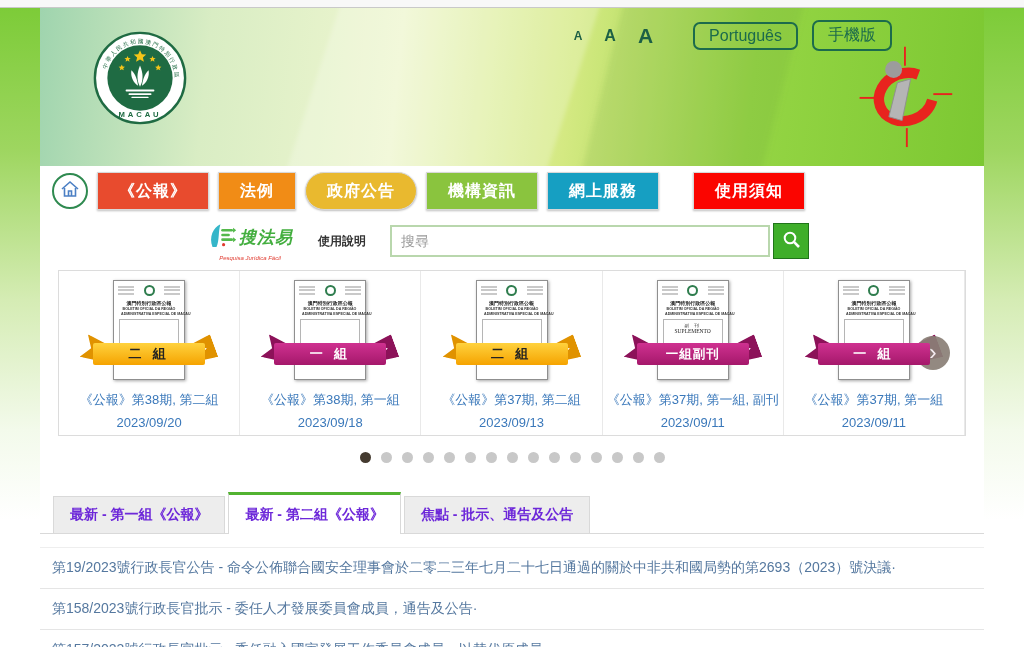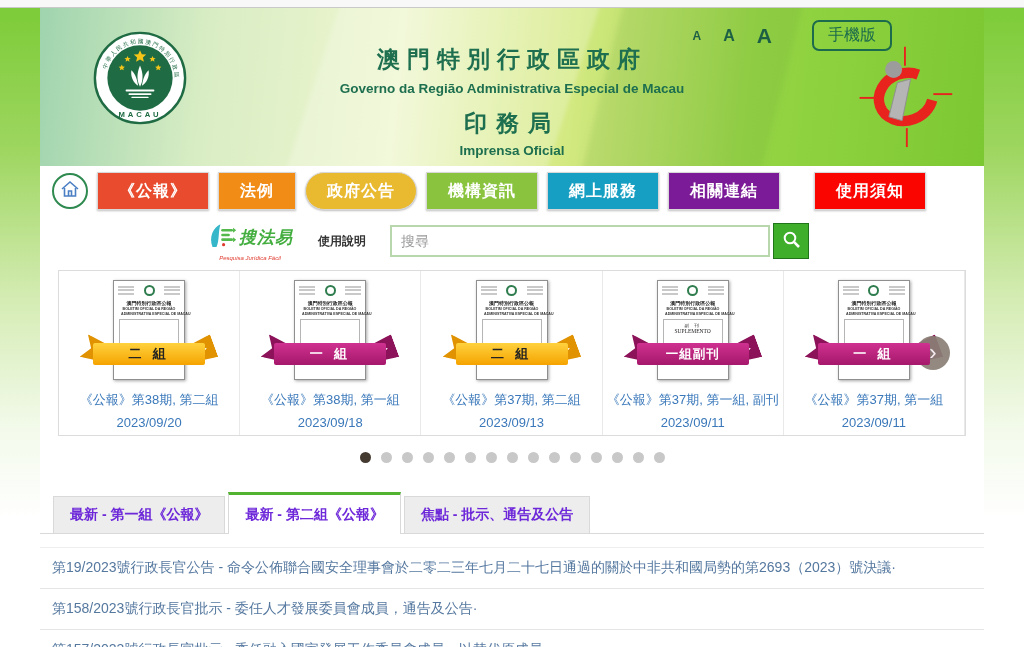--- a/index.html
+++ b/index.html
@@ -156,29 +156,24 @@
           <rect x="41" y="69.5" width="18" height="1.4" rx="0.7"></rect>
         </g>
         <text x="50" y="91" font-size="8" font-weight="bold" fill="#1f6b43" text-anchor="middle" letter-spacing="3">MACAU</text>
       </svg>
     </div>
 
     <div class="hdr-controls">
       <span class="fs-a s">A</span>
       <span class="fs-a m">A</span>
       <span class="fs-a l">A</span>
+      <button class="hdr-btn">Português</button>
       <button class="hdr-btn">手機版</button>
     </div>
 
-    <div class="titleblock">
-      <div class="title-zh">澳門特別行政區政府</div>
-      <div class="title-pt">Governo da Região Administrativa Especial de Macau</div>
-      <div class="bureau-zh">印務局</div>
-      <div class="bureau-pt">Imprensa Oficial</div>
-    </div>
 
     <div class="io-logo">
       <svg width="104" height="112" viewBox="0 0 110 116">
         <g stroke="#e8231e" stroke-width="2">
           <line x1="56" y1="6" x2="56" y2="26"></line>
           <line x1="58" y1="92" x2="58" y2="112"></line>
           <line x1="8" y1="60" x2="28" y2="60"></line>
           <line x1="86" y1="56" x2="106" y2="56"></line>
         </g>
         <ellipse cx="57" cy="59" rx="29" ry="25" fill="none" stroke="#e8231e" stroke-width="11" pathLength="100" stroke-dasharray="80 20" stroke-dashoffset="-8" transform="rotate(-20 57 59)"></ellipse>
@@ -196,21 +191,20 @@
           <path d="M5.5 10 L5.5 18 L16.5 18 L16.5 10"></path>
           <path d="M9.5 18 L9.5 13 L12.5 13 L12.5 18"></path>
         </svg>
       </span>
     </div>
     <div class="nav-btn" style="background: rgb(232, 75, 46);">《公報》</div>
     <div class="nav-btn" style="background: rgb(241, 140, 22);">法例</div>
     <div class="nav-btn" style="background: rgb(233, 185, 47); border-radius: 19px;">政府公告</div>
     <div class="nav-btn" style="background: rgb(138, 196, 62);">機構資訊</div>
     <div class="nav-btn" style="background: rgb(22, 159, 194);">網上服務</div>
-    <div class="nav-btn" style="background: rgb(124, 27, 151);">相關連結</div>
     <div class="nav-btn gap" style="background: rgb(251, 5, 0);">使用須知</div>
   </div>
 
   <div class="searchrow">
     <div class="sfy-logo">
       <div class="sfy-top">
         <span>
           <svg width="30" height="28" viewBox="0 0 38 34">
             <path d="M7 31 C2 18 8 6 17 2 C14 12 16 22 12 31 Z" fill="#35b6c9"></path>
             <g fill="#53b94a">

